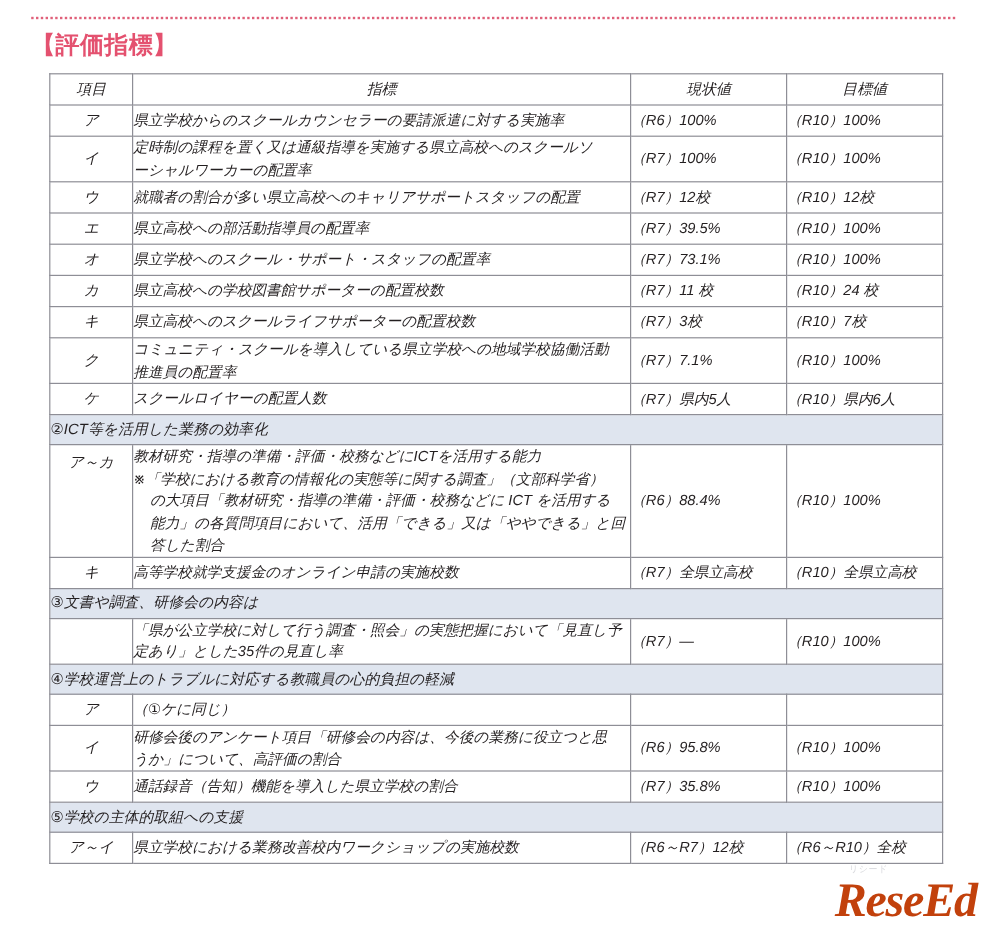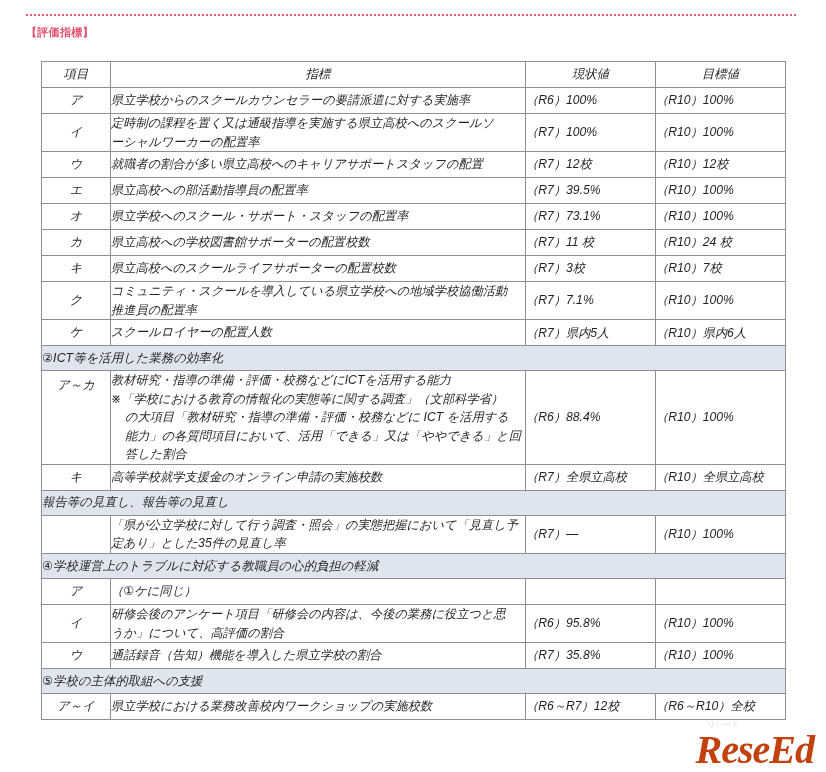--- a/index.html
+++ b/index.html
@@ -26,21 +26,21 @@
     left: 26px;
     top: 14px;
     width: 770px;
     height: 0;
     border-top: 2px dotted #e0607a;
   }
   .doc-title {
     position: absolute;
     left: 26px;
     top: 26px;
-    font-size: 11px;
+    font-size: 20px;
     font-weight: bold;
     color: #e4516f;
     letter-spacing: 0.3px;
     line-height: 1.2;
     white-space: nowrap;
   }
   .table-wrap {
     position: absolute;
     left: 41px;
     top: 61px;
@@ -260,21 +260,21 @@
           </tr>
           <tr class="r1">
             <td class="item">キ</td>
             <td class="ind">
               <span class="ind-note nowrapline">高等学校就学支援金のオンライン申請の実施校数</span>
             </td>
             <td class="val mid">（R7）全県立高校</td>
             <td class="val mid">（R10）全県立高校</td>
           </tr>
           <tr class="sec-band">
-            <td colspan="4">報告等の見直し、報告等の見直し</td>
+            <td colspan="4">③文書や調査、研修会の内容は</td>
           </tr>
           <tr>
             <td class="item"></td>
             <td class="ind">
               <span class="ind-note nowrapline">「県が公立学校に対して行う調査・照会」の実態把握において「見直し予</span>
               <span class="ind-note nowrapline">定あり」とした35件の見直し率</span>
             </td>
             <td class="val">（R7）—</td>
             <td class="val">（R10）100%</td>
           </tr>

